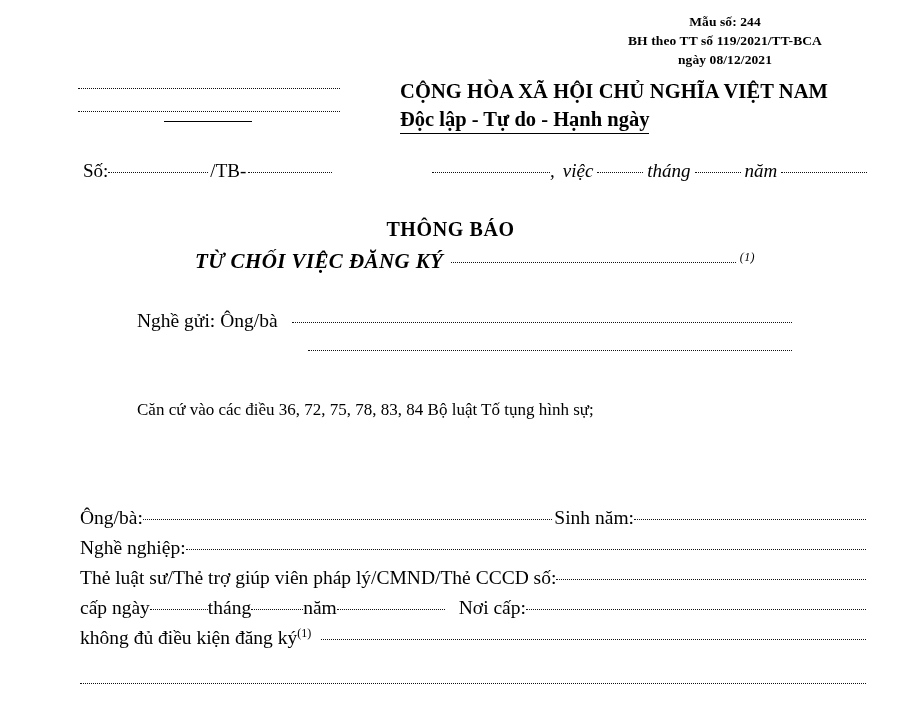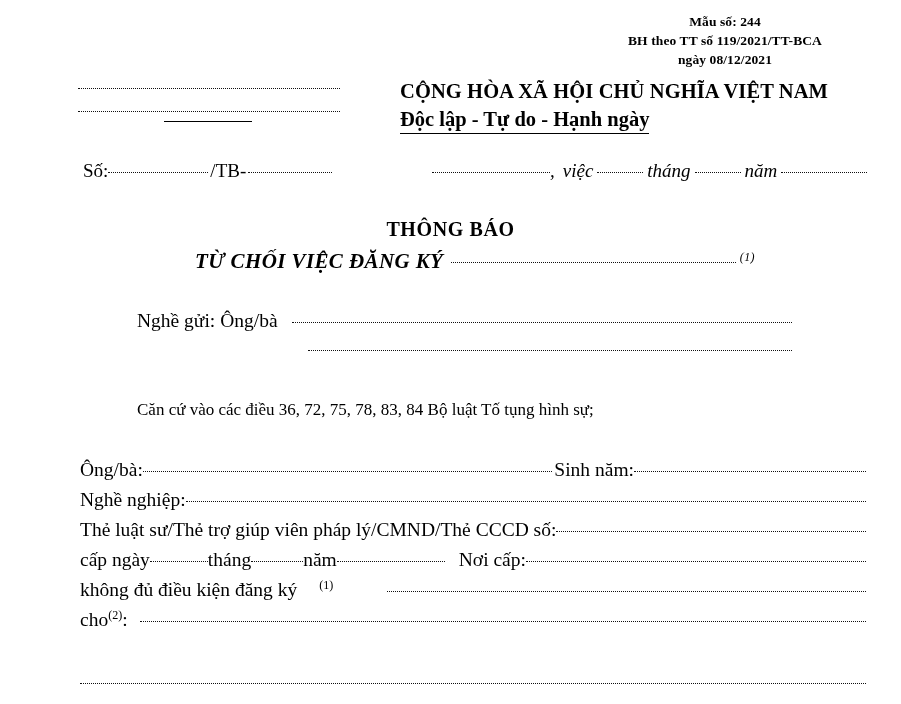--- a/index.html
+++ b/index.html
@@ -200,27 +200,28 @@
   }
   .para-1 { top: 400px; }
   .para-2 { top: 429px; }
 
   
   .field {
     position: absolute;
     left: 80px;
     width: 786px;
     font-size: 19.5px;
+    margin-top: 48px;
   }
   .field .label { white-space: nowrap; }
   .f-ongba   { top: 459px; }
   .f-nghe    { top: 489px; }
   .f-the     { top: 519px; }
   .f-capngay { top: 549px; }
-  .f-khongdu { top: 579px; gap: 22px; }
+  .f-khongdu { top: 579px; }
   .f-cho     { top: 609px; }
 
   .f-ongba .mid-dots { flex: 1 1 auto; }
   .f-ongba .sinh { white-space: nowrap; padding-left: 2px; }
   .f-ongba .end-dots { flex: 0 0 232px; }
 
   .f-capngay .cn1 { flex: 0 0 58px; }
   .f-capngay .cn2 { flex: 0 0 52px; }
   .f-capngay .cn3 { flex: 0 0 108px; }
   .f-capngay .noi { white-space: nowrap; padding-left: 14px; }
@@ -334,24 +335,17 @@
     <span class="dots cn4"></span>
   </div>
 
   <div class="field f-khongdu row">
     <span class="label">không đủ điều kiện đăng ký</span>
     <span class="label"><sup class="note">(1)</sup></span>
     <span class="gap"></span>
     <span class="dots"></span>
   </div>
 
-  <div class="field f-cho row">
-    <span class="label">cho</span>
-    <span class="label"><sup class="note">(2)</sup></span>
-    <span class="label">:</span>
-    <span class="gap"></span>
-    <span class="dots"></span>
-  </div>
 
 
   <div class="tail-line"></div>
 
 </div>
 
 </body></html>

